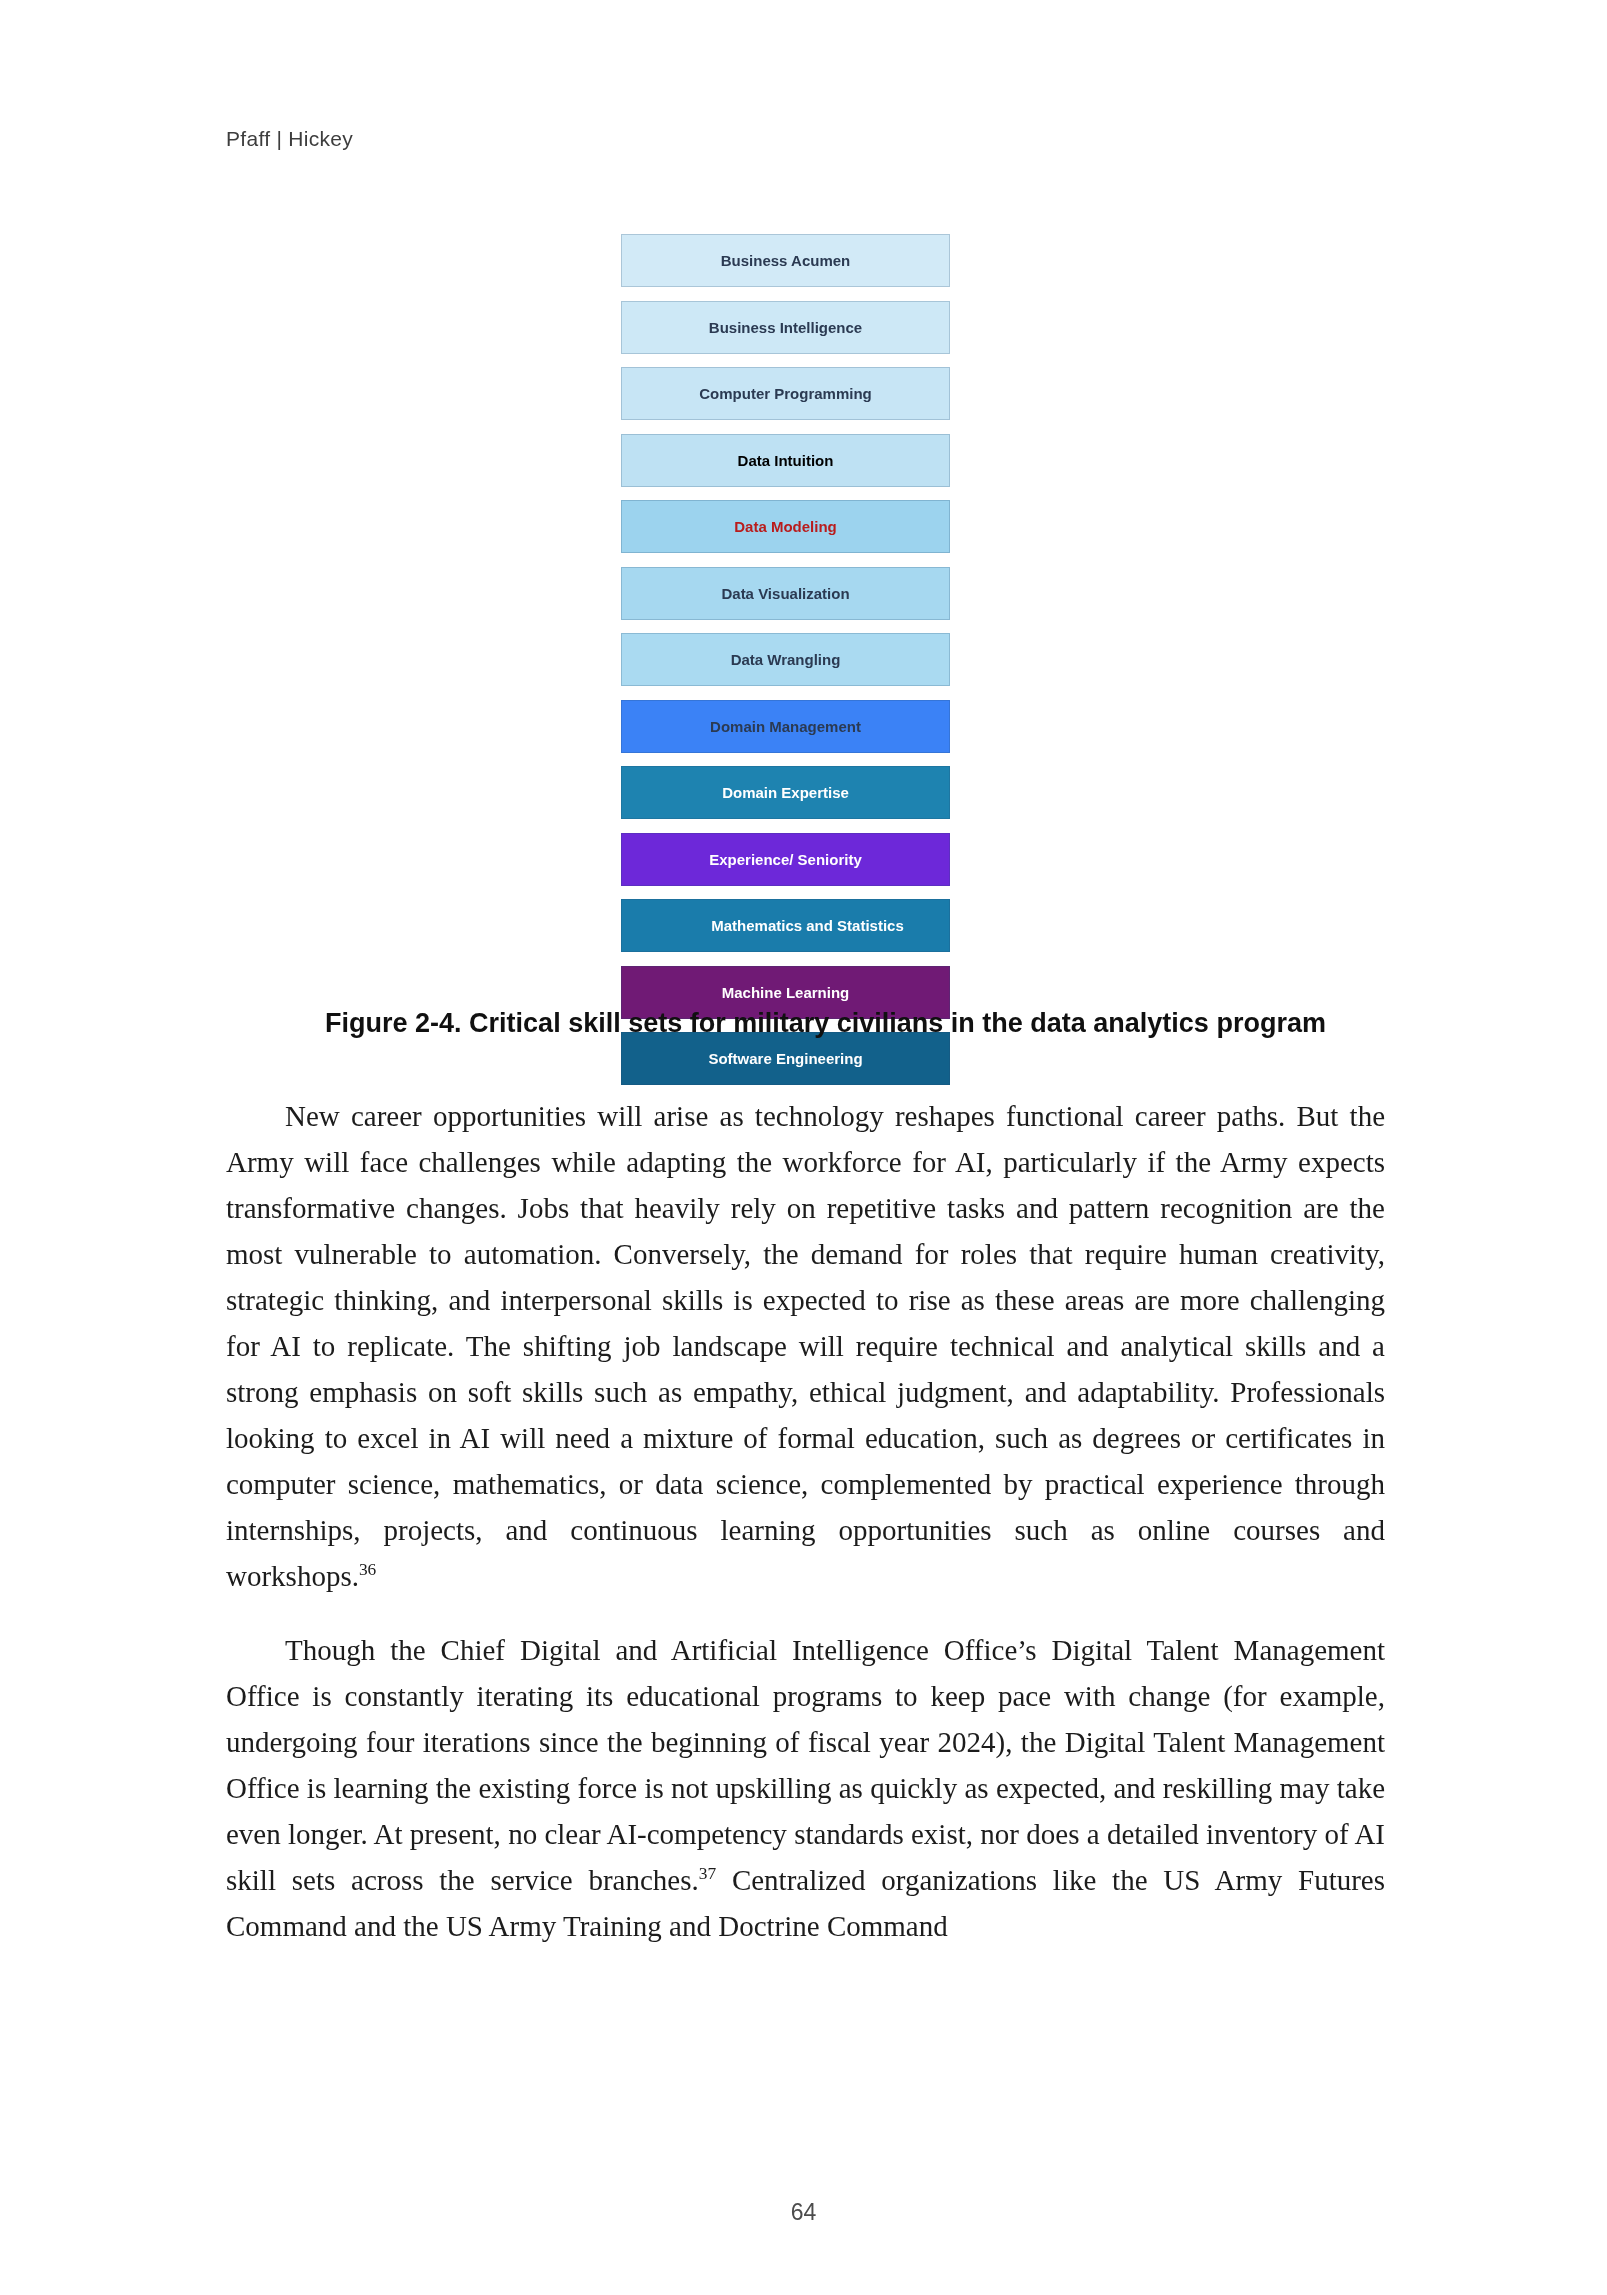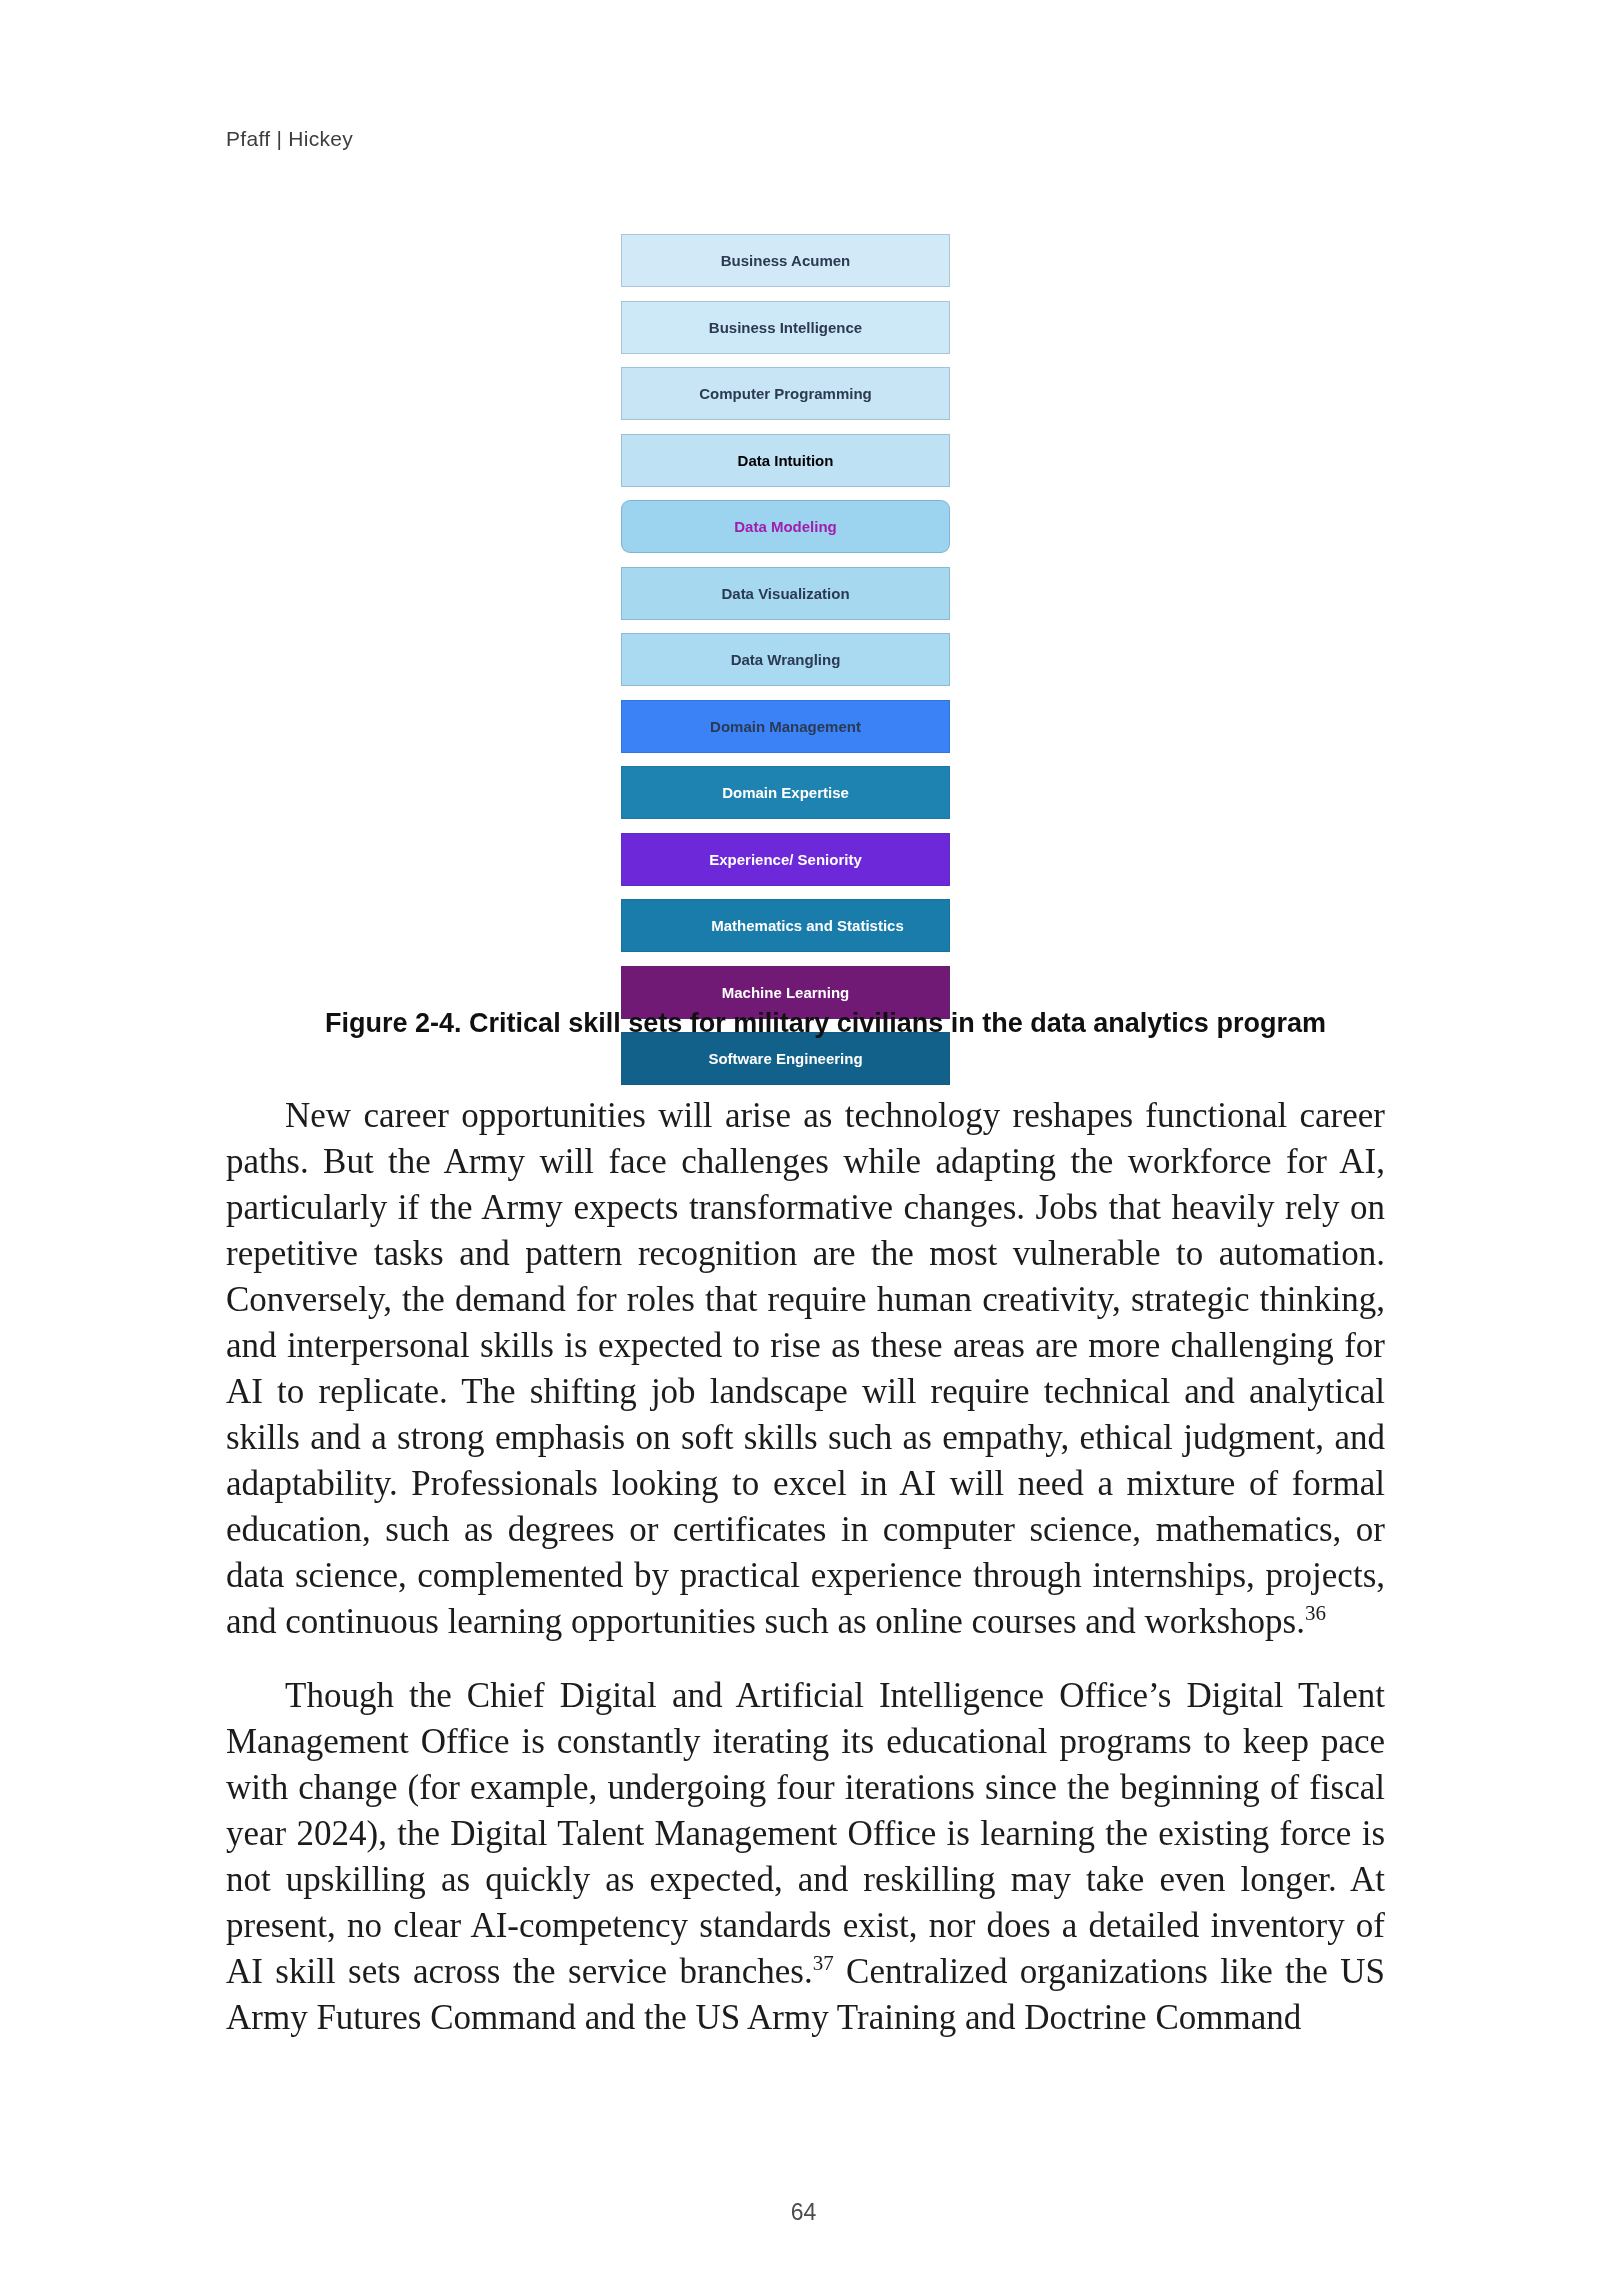--- a/index.html
+++ b/index.html
@@ -56,21 +56,21 @@
     font-weight: bold;
     font-size: 27px;
     color: #101010;
     padding-left: 44px;
   }
   .body-text {
     position: absolute;
     left: 226px;
     top: 1093px;
     width: 1159px;
-    font-size: 35px;
+    font-size: 29px;
     line-height: 46px;
     color: #1c1c1c;
     text-align: justify;
   }
   .body-text p {
     text-indent: 59px;
   }
   .body-text p + p {
     margin-top: 27.5px;
   }
@@ -96,21 +96,21 @@
 <div class="page">
 
   <div class="running-header">Pfaff | Hickey</div>
 
   <figure>
     <div class="skill-stack">
         <div class="skill-box" style="background: rgb(210, 234, 247); color: rgb(43, 58, 82);">Business Acumen</div>
         <div class="skill-box" style="background: rgb(205, 232, 246); color: rgb(43, 58, 82);">Business Intelligence</div>
         <div class="skill-box" style="background: rgb(199, 229, 245); color: rgb(43, 58, 82);">Computer Programming</div>
         <div class="skill-box" style="background: rgb(190, 225, 243); color: #000000;">Data Intuition</div>
-        <div class="skill-box" style="background: rgb(156, 211, 238); color: #a21caf; border-radius: 9px;">Data Modeling</div>
+        <div class="skill-box" style="background: rgb(156, 211, 238); color: #b91c1c;">Data Modeling</div>
         <div class="skill-box" style="background: rgb(166, 216, 240); color: rgb(43, 58, 82);">Data Visualization</div>
         <div class="skill-box" style="background: rgb(170, 218, 241); color: rgb(43, 58, 82);">Data Wrangling</div>
         <div class="skill-box" style="background: #3b82f6; color: rgb(43, 58, 82);">Domain Management</div>
         <div class="skill-box" style="background: rgb(30, 131, 176); color: rgb(255, 255, 255);">Domain Expertise</div>
         <div class="skill-box" style="background: #6d28d9; color: rgb(255, 255, 255);">Experience/ Seniority</div>
         <div class="skill-box" style="background: rgb(26, 124, 171); color: rgb(255, 255, 255); padding-left: 44px;">Mathematics and Statistics</div>
         <div class="skill-box" style="background: #701a75; color: rgb(255, 255, 255);">Machine Learning</div>
         <div class="skill-box" style="background: rgb(18, 97, 139); color: rgb(255, 255, 255);">Software Engineering</div>
       </div>
     <figcaption class="figure-caption">Figure 2-4. Critical skill sets for military civilians in the data analytics program</figcaption>

